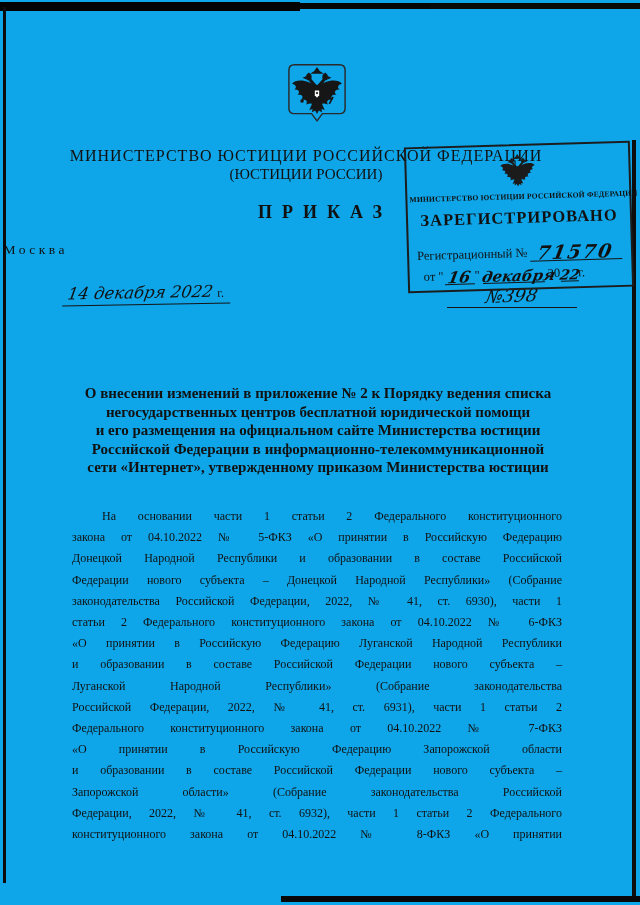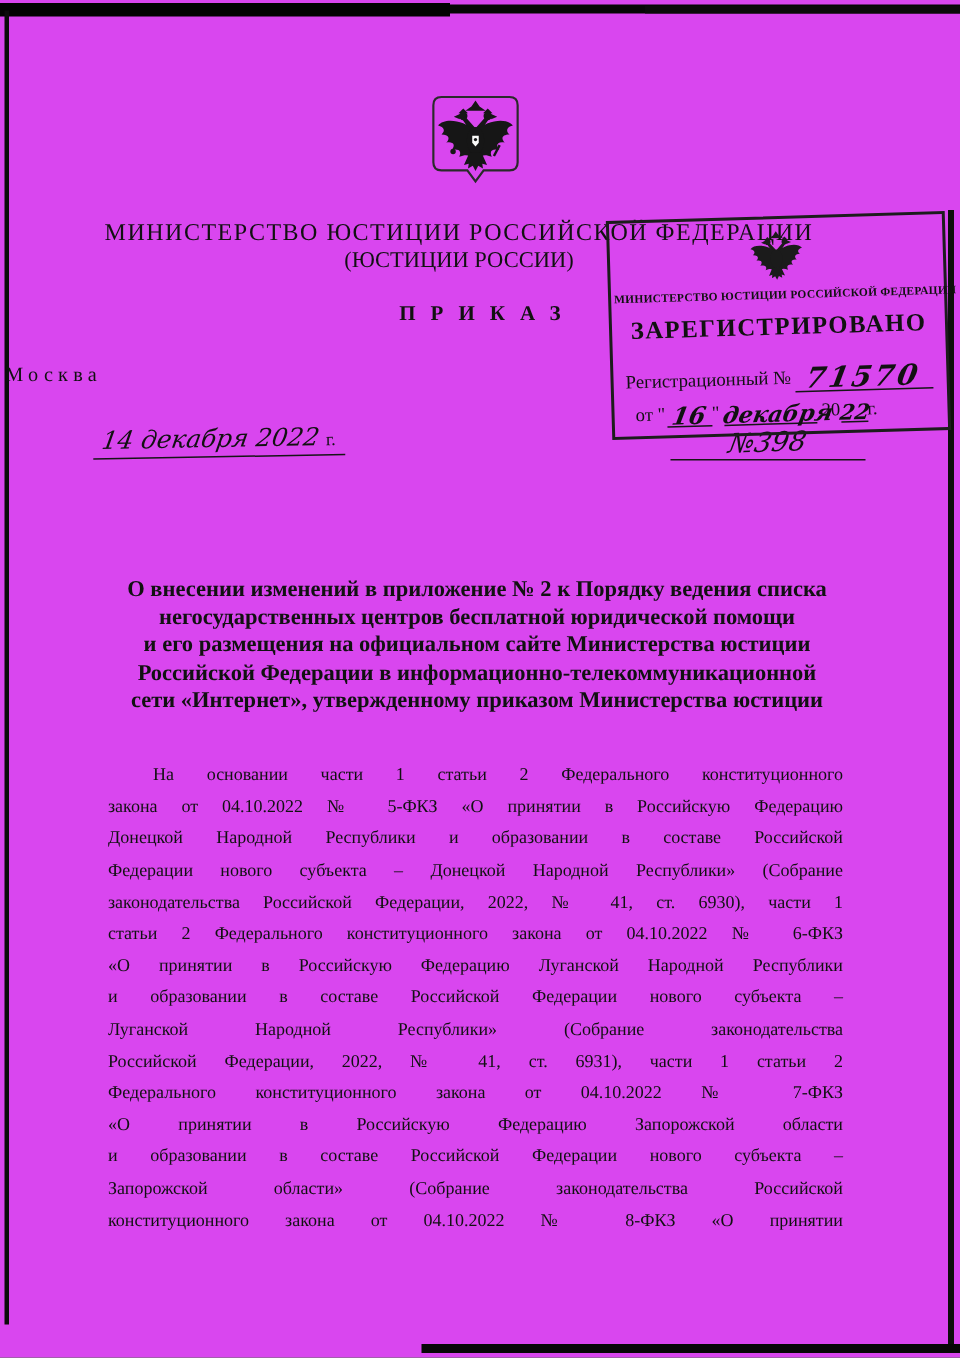--- a/index.html
+++ b/index.html
@@ -1,34 +1,34 @@
 <!DOCTYPE html>
 <html><head>
 <meta charset="utf-8">
 <style>
   html,body{margin:0;padding:0;background:#777;}
   .page{
-    position:relative;width:640px;height:905px;background:#d946ef;
+    position:relative;width:640px;height:905px;background:#0ea5e9;
     font-family:"Liberation Serif","DejaVu Serif",serif;color:#111;
     overflow:hidden;margin:0 auto;
   }
   
   .scan-top{position:absolute;top:3px;left:0;width:640px;height:6px;background:#060606;}
   .scan-top2{position:absolute;top:2px;left:0;width:300px;height:9px;background:#030303;}
   .scan-top3{position:absolute;top:4px;left:430px;width:210px;height:5px;background:#0a0a0a;}
   .scan-left{position:absolute;top:7px;left:3px;width:3px;height:876px;background:#0b0b0b;}
   .scan-right{position:absolute;top:140px;left:632px;width:4px;height:762px;background:#0d0d0d;}
   .scan-bottom{position:absolute;top:896px;left:281px;width:359px;height:6px;background:#070707;}
 
   .emblem{position:absolute;left:288px;top:61px;width:58px;height:69px;}
   .header{position:absolute;top:146px;left:6px;width:600px;text-align:center;line-height:19px;}
   .header .l1{font-size:16px;letter-spacing:1px;}
   .header .l2{font-size:15px;}
   .order-label{position:absolute;top:202px;left:0;width:640px;text-align:center;
-    font-size:14px;font-weight:bold;letter-spacing:10px;text-indent:10px;}
+    font-size:18px;font-weight:bold;letter-spacing:10px;text-indent:10px;}
   .city-label{position:absolute;top:242px;left:0;width:640px;text-align:left;
     font-size:13.5px;letter-spacing:3.5px;text-indent:3.5px;}
 
   .hw{font-family:"DejaVu Serif","Liberation Serif",serif;font-style:italic;}
   .date-row{position:absolute;top:283px;left:0;width:640px;height:34px;}
   .order-date{position:absolute;left:62px;top:0;width:168px;border-bottom:1.6px solid #151515;
     text-align:center;font-size:16.5px;padding-bottom:1px;
     transform:rotate(-1deg);}
   .order-date .hw{display:inline-block;transform:skewX(-10deg);}
   .order-date .g{font-size:12px;font-style:normal;font-family:"Liberation Serif",serif;}
@@ -162,16 +162,17 @@
     <div class="body-line">законодательства Российской Федерации, 2022, № 41, ст. 6930), части 1</div>
     <div class="body-line">статьи 2 Федерального конституционного закона от 04.10.2022 № 6-ФКЗ</div>
     <div class="body-line">«О принятии в Российскую Федерацию Луганской Народной Республики</div>
     <div class="body-line">и образовании в составе Российской Федерации нового субъекта –</div>
     <div class="body-line">Луганской Народной Республики» (Собрание законодательства</div>
     <div class="body-line">Российской Федерации, 2022, № 41, ст. 6931), части 1 статьи 2</div>
     <div class="body-line">Федерального конституционного закона от 04.10.2022 № 7-ФКЗ</div>
     <div class="body-line">«О принятии в Российскую Федерацию Запорожской области</div>
     <div class="body-line">и образовании в составе Российской Федерации нового субъекта –</div>
     <div class="body-line">Запорожской области» (Собрание законодательства Российской</div>
+    <div class="body-line">Федерации, 2022, № 41, ст. 6932), части 1 статьи 2 Федерального</div>
     <div class="body-line">конституционного закона от 04.10.2022 № 8-ФКЗ «О принятии</div>
   </div>
 
 </div>
 
 </body></html>

